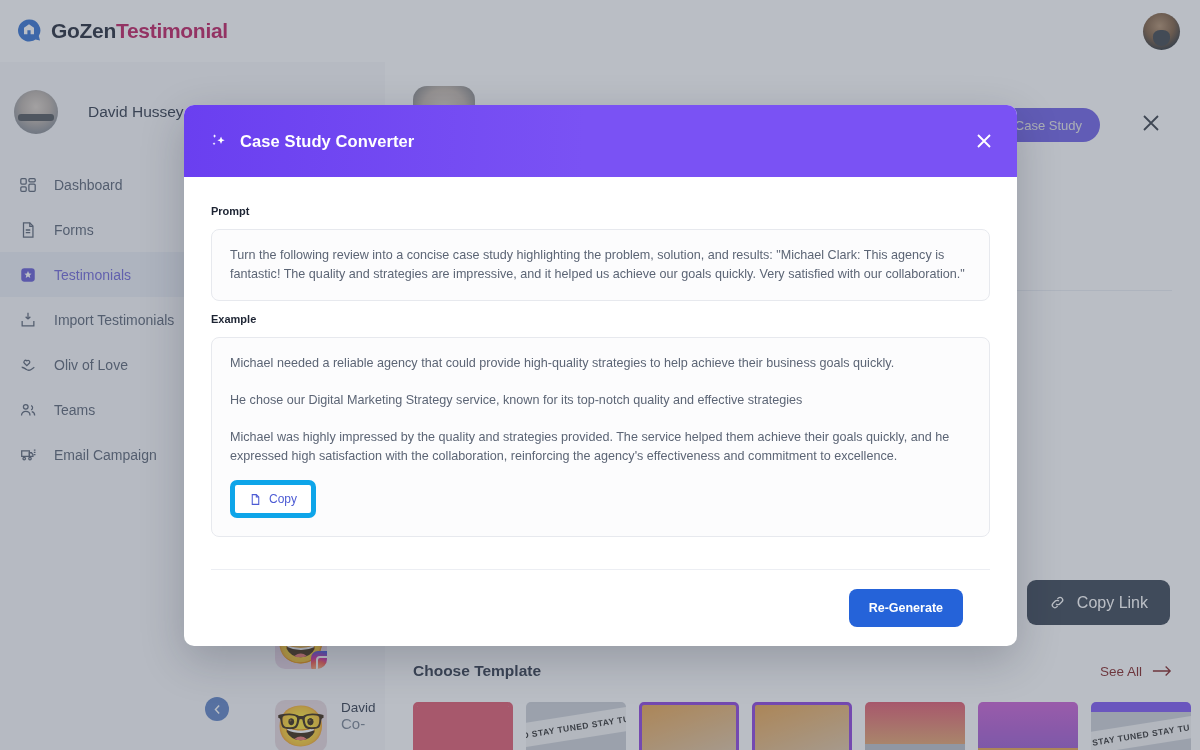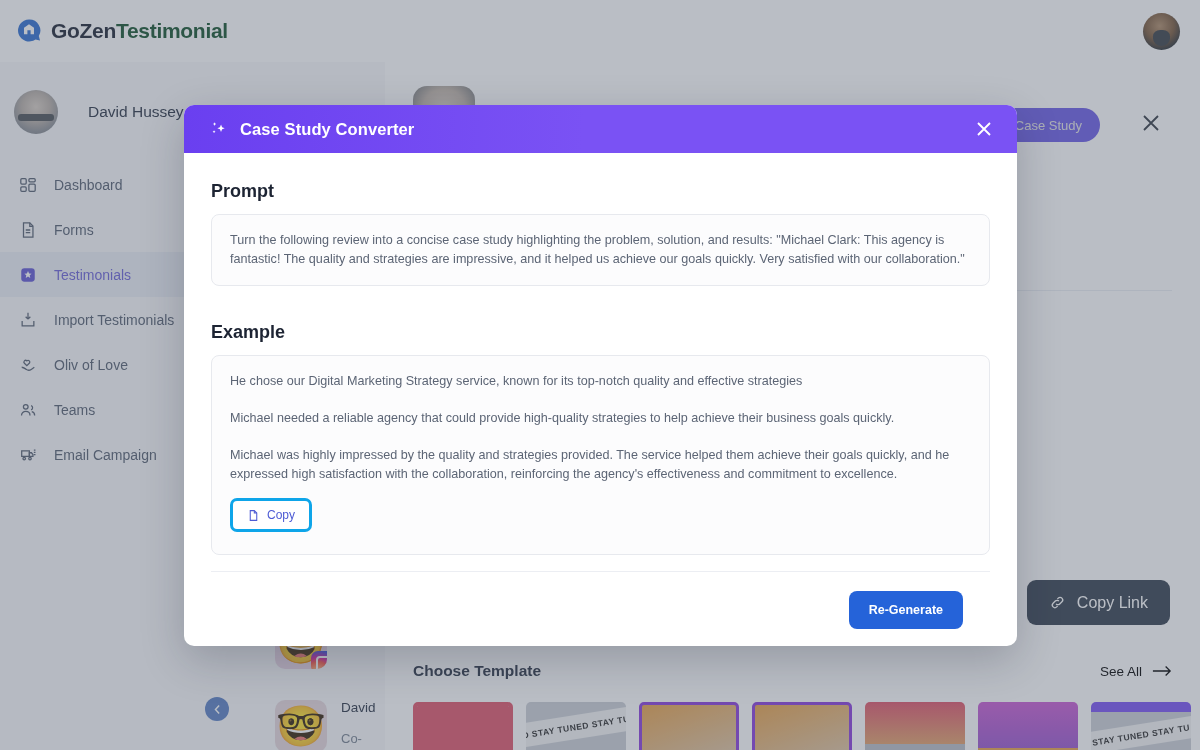--- a/index.html
+++ b/index.html
@@ -17,21 +17,21 @@
   .topbar {
     position: absolute; top: 0; left: 0; width: 1200px; height: 62px;
     background: #ffffff; display: flex; align-items: center;
   }
   .logo-wrap { display: flex; align-items: center; gap: 9px; padding-left: 16px; }
   .logo-mark {
     width: 26px; height: 26px; position: relative;
   }
   .logo-text { font-size: 21px; font-weight: 700; letter-spacing: -0.3px; }
   .logo-text .t1 { color: #1d2433; }
-  .logo-text .t2 { color: #14532d; }
+  .logo-text .t2 { color: #be185d; }
   .topbar-avatar {
     position: absolute; right: 20px; top: 13px;
     width: 37px; height: 37px; border-radius: 50%;
     background: radial-gradient(circle at 45% 35%, #b08d6a 0%, #7a5a3c 45%, #2f3438 75%, #1e2225 100%);
     overflow: hidden;
   }
   .topbar-avatar::after{
     content:""; position:absolute; left:26%; top:46%; width:48%; height:42%;
     border-radius:42% 42% 50% 50%; background:#3a4046;
   }
@@ -102,81 +102,81 @@
   .btn-row { position: absolute; right: 30px; top: 518px; display: flex; gap: 32px; }
   .btn-green {
     width: 115px; height: 45px; border-radius: 9px; background: #2f9e6e;
   }
   .btn-dark {
     height: 45px; padding: 0 22px; border-radius: 9px; background: #35404f;
     color: #ffffff; font-size: 16px; display: flex; align-items: center; gap: 11px;
   }
   .choose-tpl-bar { position: absolute; left: 28px; right: 28px; top: 600px; display: flex; align-items: center; justify-content: space-between; }
   .choose-tpl-title { font-size: 15.5px; color: #2b3445; font-weight: 600; }
-  .see-all { display: flex; align-items: center; gap: 10px; font-size: 13.5px; color: #000000; }
+  .see-all { display: flex; align-items: center; gap: 10px; font-size: 13.5px; color: #7f1d1d; }
   .tpl-strip { position: absolute; left: 28px; top: 640px; display: flex; gap: 13px; }
   .tpl-card { width: 100px; height: 110px; border-radius: 5px; overflow: hidden; position: relative; background:#cfd3d9; }
   .tpl-band { position:absolute; left:-14%; top:12%; width:128%; height:22%; background:#f3f3f3; transform: rotate(-9deg); display:flex; align-items:center; justify-content:center; color:#2c2c2c; font-size:8.5px; font-weight:700; letter-spacing:.5px; white-space:nowrap; }
 
   
   .list-col { position: absolute; left: 255px; top: 62px; width: 130px; height: 688px; }
   .list-card { position: absolute; left: 20px; width: 170px; display:flex; gap:14px; align-items:flex-start; }
   .list-thumb { width: 52px; height: 52px; border-radius: 10px; flex:none; position:relative; overflow:hidden; }
   .face-a { background: #e9d6e4; }
   .face-b { background: #e6d8dd; }
   .emoji-face { position:absolute; inset:0; display:flex; align-items:center; justify-content:center; font-size:40px; line-height:1; }
   .ig-badge { position:absolute; right:-6px; bottom:-4px; width:22px; height:22px; border-radius:7px;
     background: radial-gradient(circle at 30% 107%, #fdf497 0%, #fd5949 45%, #d6249f 60%, #285AEB 90%); }
   .ig-badge::after{ content:""; position:absolute; left:5px; top:5px; width:12px; height:12px; border:2px solid #fff; border-radius:4px; }
   .list-name { font-size: 13.5px; color:#2b3445; }
-  .list-role { font-size: 13px; color:#76808f; margin-top:16px; }
+  .list-role { font-size: 15px; color:#76808f; margin-top:0; }
   .collapse-btn {
     position: absolute; left: 205px; top: 697px; width: 24px; height: 24px; border-radius: 50%;
     background: #5a7fc4; color: #fff; display:flex; align-items:center; justify-content:center;
   }
 
   
   .dim { position: absolute; inset: 0; background: rgba(83,92,110,0.40); }
 
   
   .modal {
     position: absolute; left: 184px; top: 105px; width: 833px; height: 541px;
     background: #ffffff; border-radius: 10px; overflow: hidden;
     box-shadow: 0 14px 44px rgba(20,25,40,.22);
   }
   .modal-head {
-    height: 48px; background: linear-gradient(92deg, #6a3ff0 0%, #7a52f4 48%, #7a52f4 100%);
+    height: 72px; background: linear-gradient(92deg, #6a3ff0 0%, #7a52f4 48%, #7a52f4 100%);
     display: flex; align-items: center; padding: 0 22px;
   }
   .head-spark { width: 26px; height: 26px; color: #fff; display:flex; align-items:center; justify-content:center; }
   .head-title { color: #fff; font-size: 16.5px; font-weight: 700; margin-left: 8px; letter-spacing:.1px; }
   .head-close { margin-left: auto; width: 22px; height: 22px; color: #fff; }
 
   .modal-body { padding: 28px 27px 0 27px; }
-  .field-label { font-size: 18px; font-weight: 700; color: #1d2433; margin-bottom: 12px; }
+  .field-label { font-size: 11px; font-weight: 700; color: #1d2433; margin-bottom: 12px; }
   .box {
     border: 1px solid #e7e9ee; border-radius: 8px; padding: 16px 18px;
     background: #fff;
   }
   .box.readonly { background: #fcfcfd; }
   .box p {
     font-size: 12.6px; line-height: 19px; color: #5c6575;
   }
   .box.example { min-height: 200px; }
   .box.example p { margin-bottom: 18px; }
   .box.example p:last-of-type { margin-bottom: 14px; }
   .copy-btn {
     display: inline-flex; align-items: center; gap: 7px;
-    border: 3px solid #0ea5e9; border-radius: 7px;
+    border: 5px solid #0ea5e9; border-radius: 7px;
     padding: 7px 14px; font-size: 12px; color: #4d5bd4; background: #fff;
   }
   .copy-btn svg { width: 13px; height: 13px; }
-  .spacer-label { margin-top: 36px; }
+  .spacer-label { margin-top: 12px; }
   .modal-foot {
-    margin-top: 16px; border-top: 1px solid #eceef3;
+    margin-top: 32px; border-top: 1px solid #eceef3;
     height: 76px; display: flex; align-items: center; justify-content: flex-end;
     padding: 0 27px;
   }
   .regen-btn {
     background: #2563d9; color: #fff; border: none; border-radius: 8px;
     height: 38px; padding: 0 20px; font-size: 12.5px; font-weight: 600;
     font-family: "Liberation Sans", sans-serif;
   }
 </style>
 </head>
@@ -389,22 +389,22 @@
     </div>
 
     <div class="modal-body">
       <div class="field-label">Prompt</div>
       <div class="box readonly">
         <p>Turn the following review into a concise case study highlighting the problem, solution, and results: "Michael Clark: This agency is fantastic! The quality and strategies are impressive, and it helped us achieve our goals quickly. Very satisfied with our collaboration."</p>
       </div>
 
       <div class="field-label spacer-label">Example</div>
       <div class="box readonly example">
+        <p>Michael needed a reliable agency that could provide high-quality strategies to help achieve their business goals quickly.</p>
         <p>He chose our Digital Marketing Strategy service, known for its top-notch quality and effective strategies</p>
-        <p>Michael needed a reliable agency that could provide high-quality strategies to help achieve their business goals quickly.</p>
         <p>Michael was highly impressed by the quality and strategies provided. The service helped them achieve their goals quickly, and he expressed high satisfaction with the collaboration, reinforcing the agency's effectiveness and commitment to excellence.</p>
         <div class="copy-btn">
           <svg viewBox="0 0 16 16" fill="none" stroke="currentColor" stroke-width="1.3">
             <path d="M4 2h5l3 3v9H4z"></path>
               <path d="M9 2v3h3"></path>
           </svg>
           <span>Copy</span>
         </div>
       </div>
 

